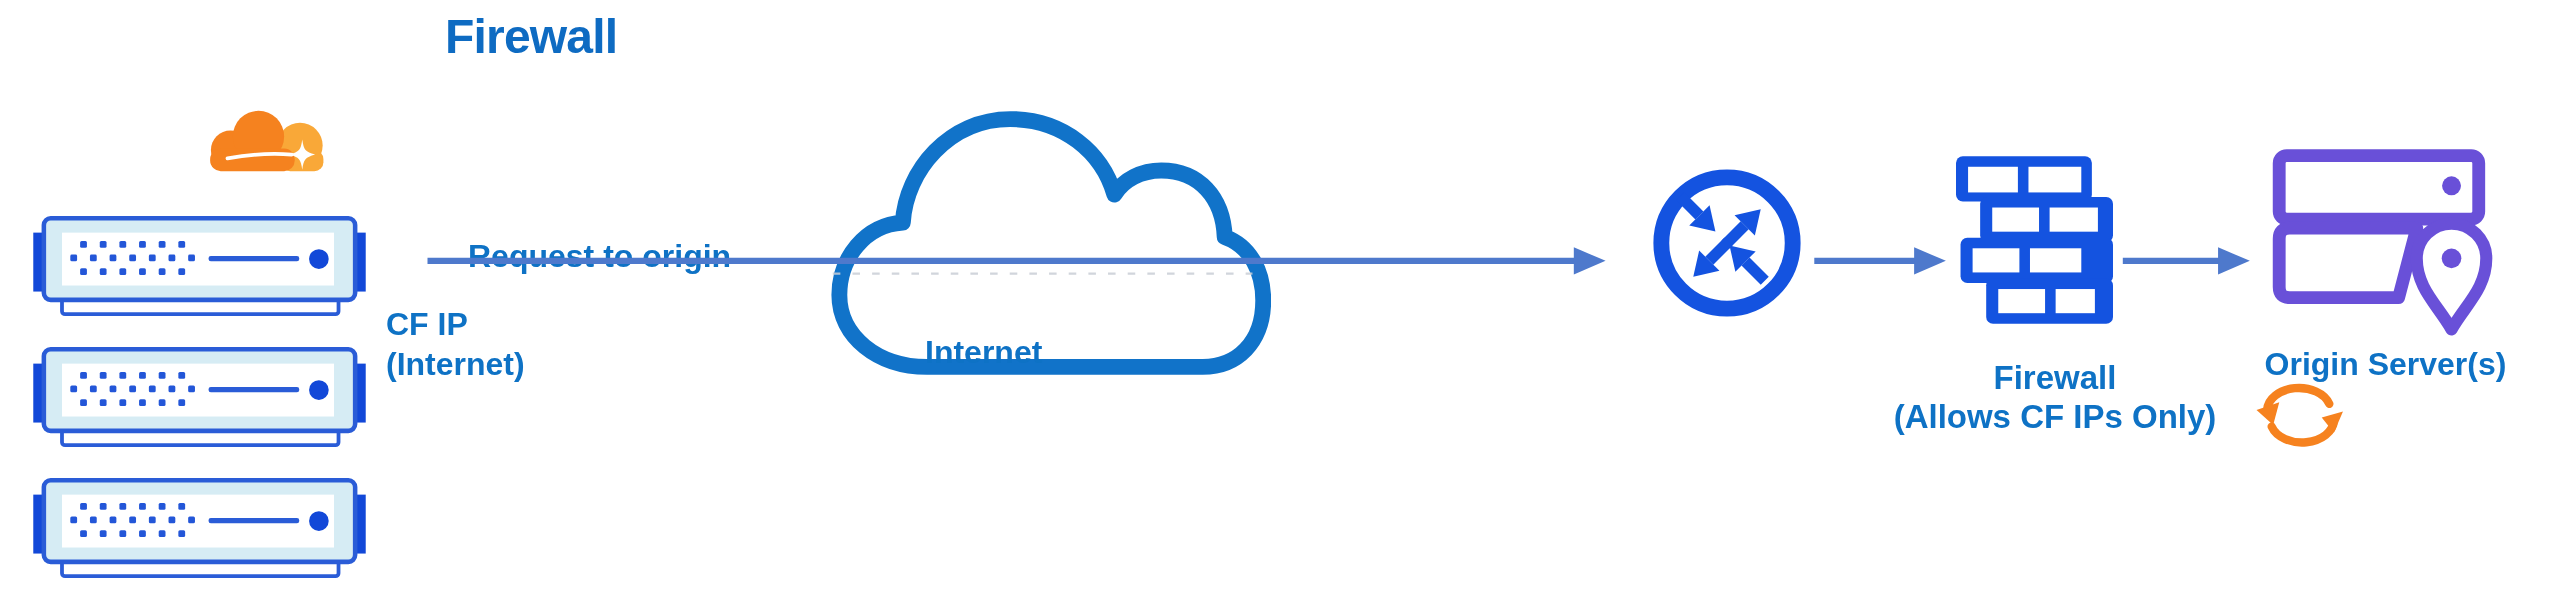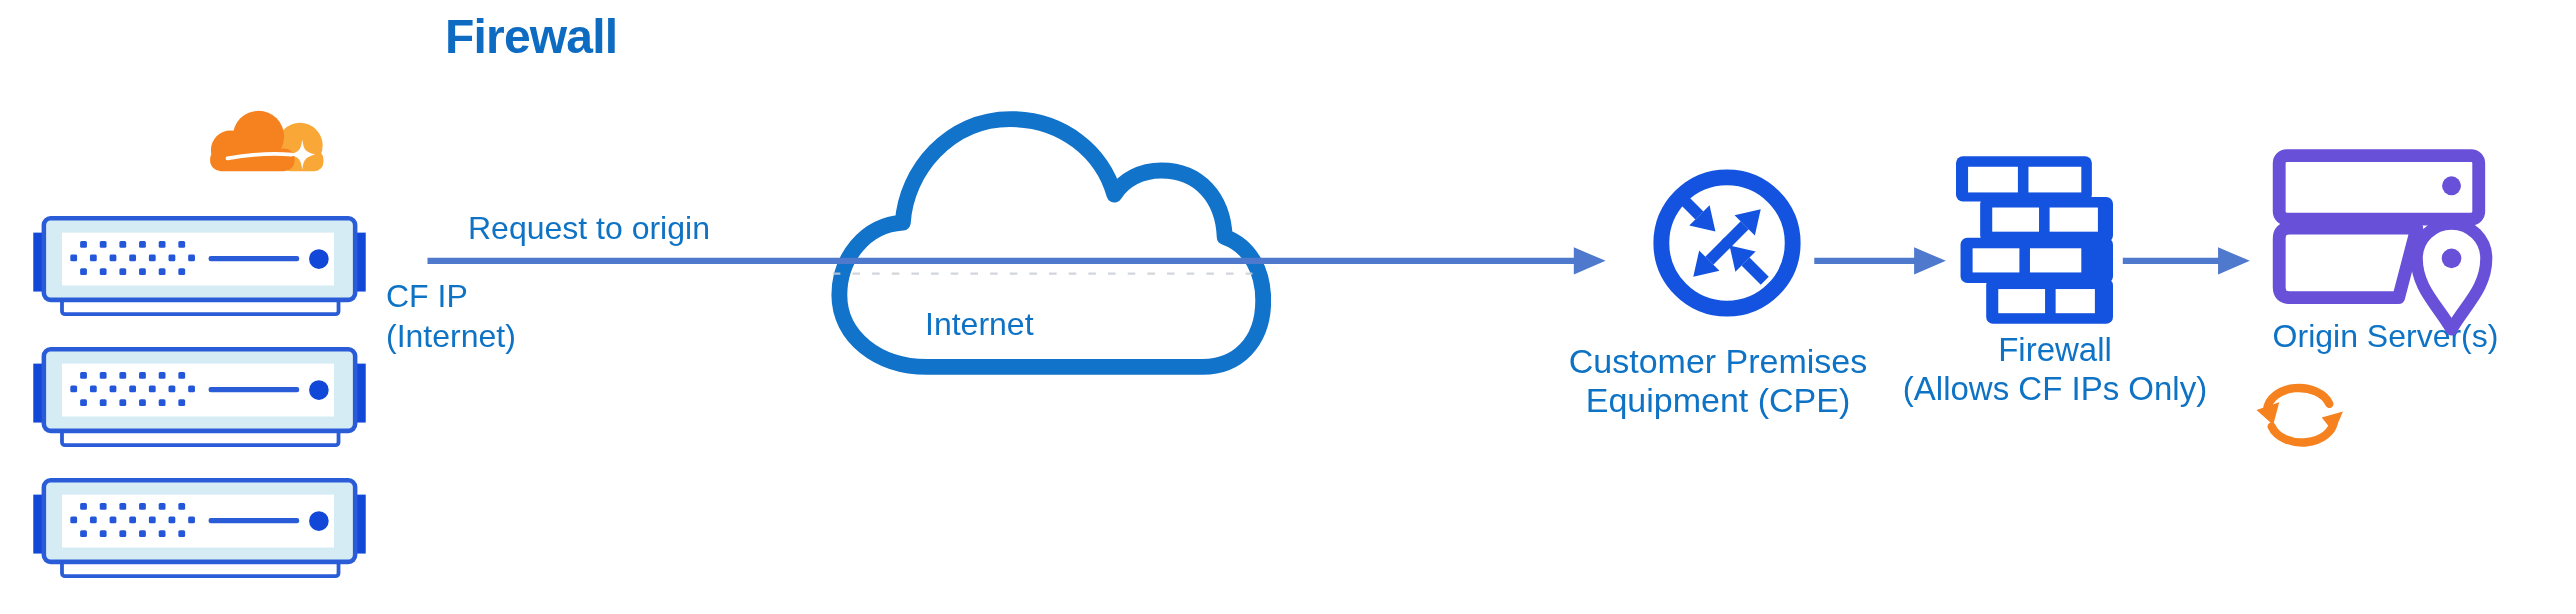--- a/index.html
+++ b/index.html
@@ -18,21 +18,22 @@
   }
   .wordmark{
     left:47px;top:182px;width:318px;
     font-size:31px;font-weight:800;letter-spacing:3px;
     color:var(--c-wordmark_black);
     white-space:nowrap;
   }
   .wordmark .reg{font-size:11.4px;font-weight:700;vertical-align:13.6px;letter-spacing:0;}
   .lbl{
     color:var(--c-label_blue);
-    font-weight:400;
+    font-weight:700;
+    margin-top:28px;
   }
   .request-label{left:468px;top:210px;font-size:32px;}
   .cfip-label{left:386px;top:277px;font-size:32px;line-height:1.24;}
   .internet-label{left:925px;top:306px;width:227px;font-size:32px;z-index:4;}
   .cpe-label{left:1529px;top:342px;width:378px;text-align:center;font-size:34px;line-height:1.16;}
   .fw-label{left:1866px;top:331px;width:378px;text-align:center;font-size:33px;line-height:1.18;}
   .origin-label{left:2234px;top:318px;width:303px;text-align:center;font-size:32px;}
   .note-label{left:2354px;top:377px;font-size:31px;line-height:1.24;}
   .z1{z-index:1}.z2{z-index:2}.z3{z-index:3}
   svg{display:block;}
@@ -227,24 +228,20 @@
           <rect x="0" y="-7.5" width="36" height="15"></rect>
           <polygon points="36,-19 66,0 36,19"></polygon>
         </g>
         <g transform="translate(152,152) rotate(-135)">
           <rect x="0" y="-7.5" width="36" height="15"></rect>
           <polygon points="36,-19 66,0 36,19"></polygon>
         </g>
       </g>
     </svg>
   </div>
-  <div class="abs lbl cpe-label">
-    <div>Customer Premises</div>
-    <div>Equipment (CPE)</div>
-  </div>
 
   <div class="abs z3" style="left:1956px;top:156px;">
     <svg width="157" height="174" viewBox="0 0 208 230">
       <g class="ic-blue">
         <rect x="0" y="0" width="180" height="60" rx="9"></rect>
         <rect x="32" y="54" width="176" height="60" rx="9"></rect>
         <rect x="6" y="108" width="202" height="60" rx="9"></rect>
         <rect x="40" y="162" width="168" height="60" rx="9"></rect>
       </g>
       <g fill="#ffffff">

